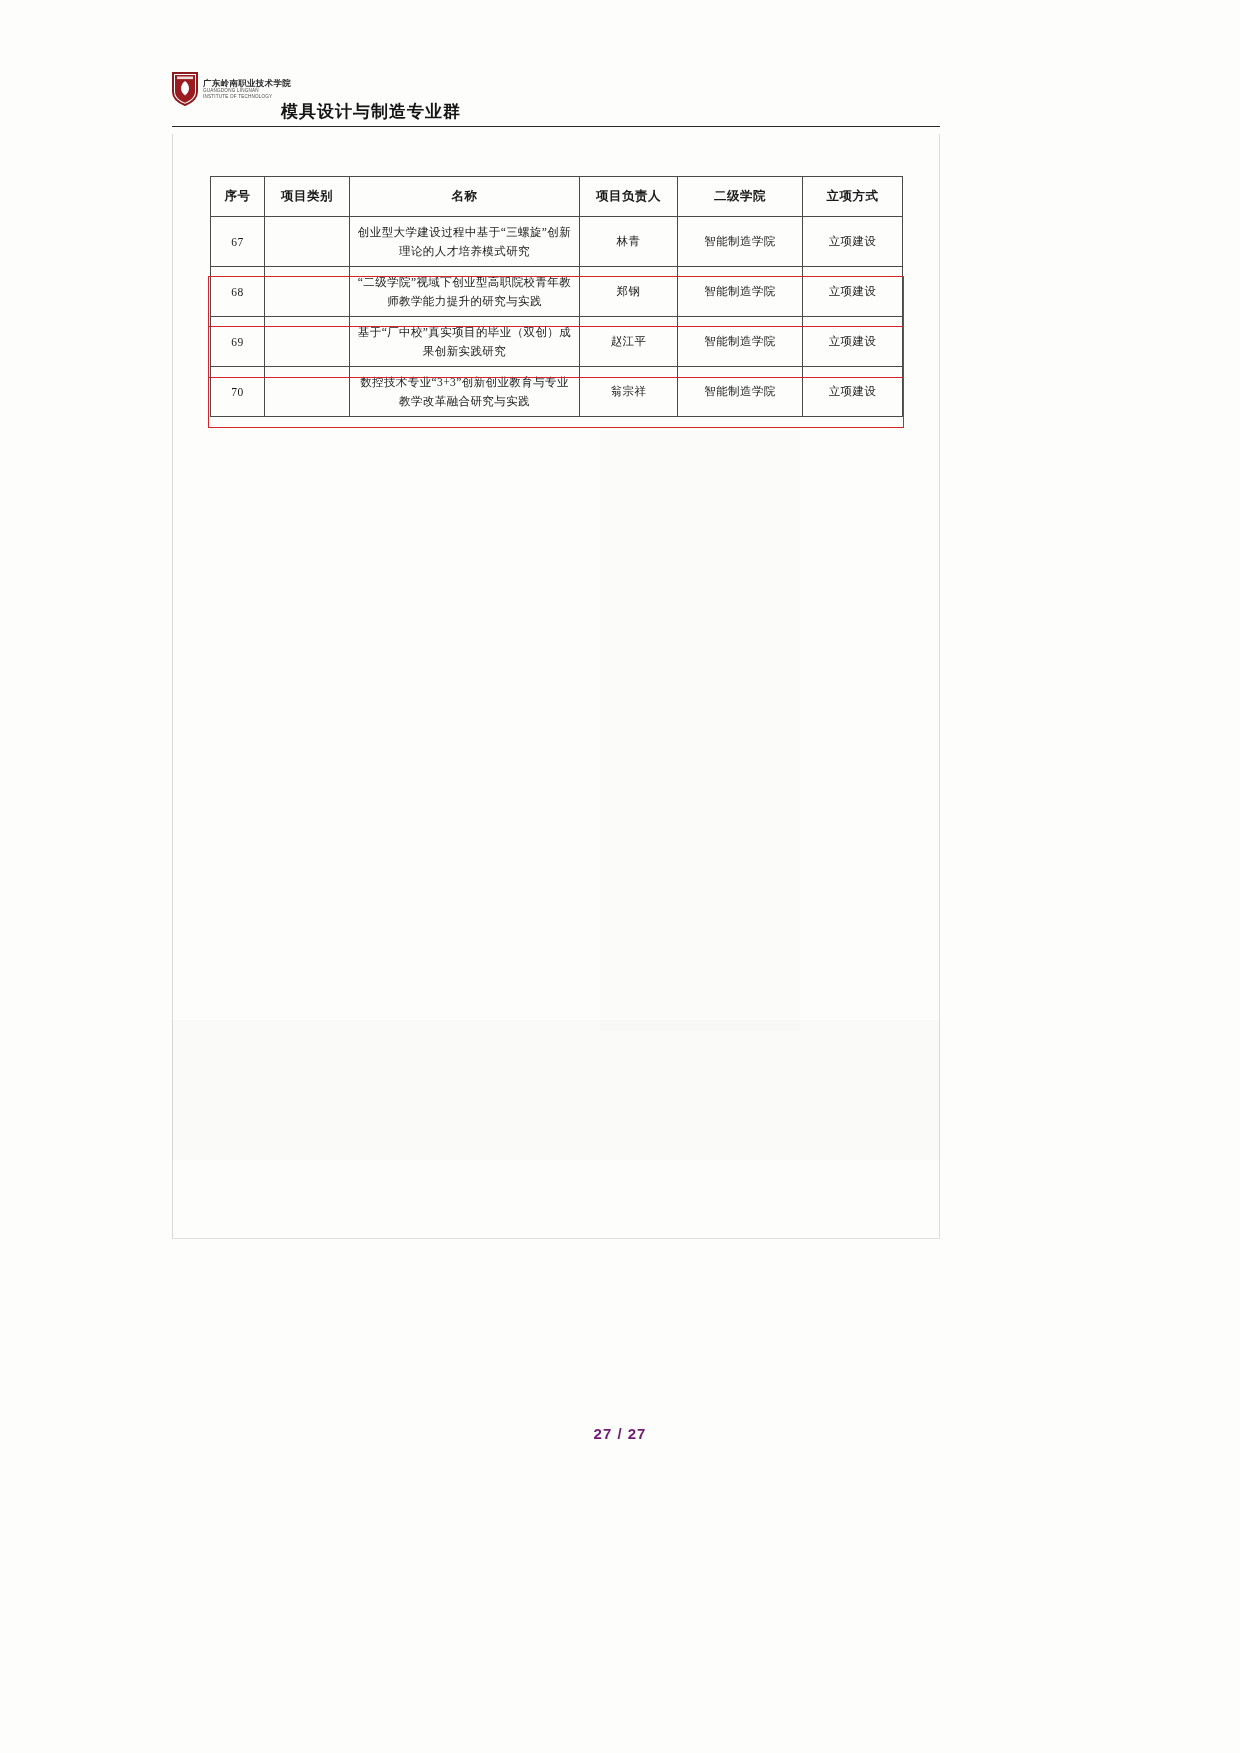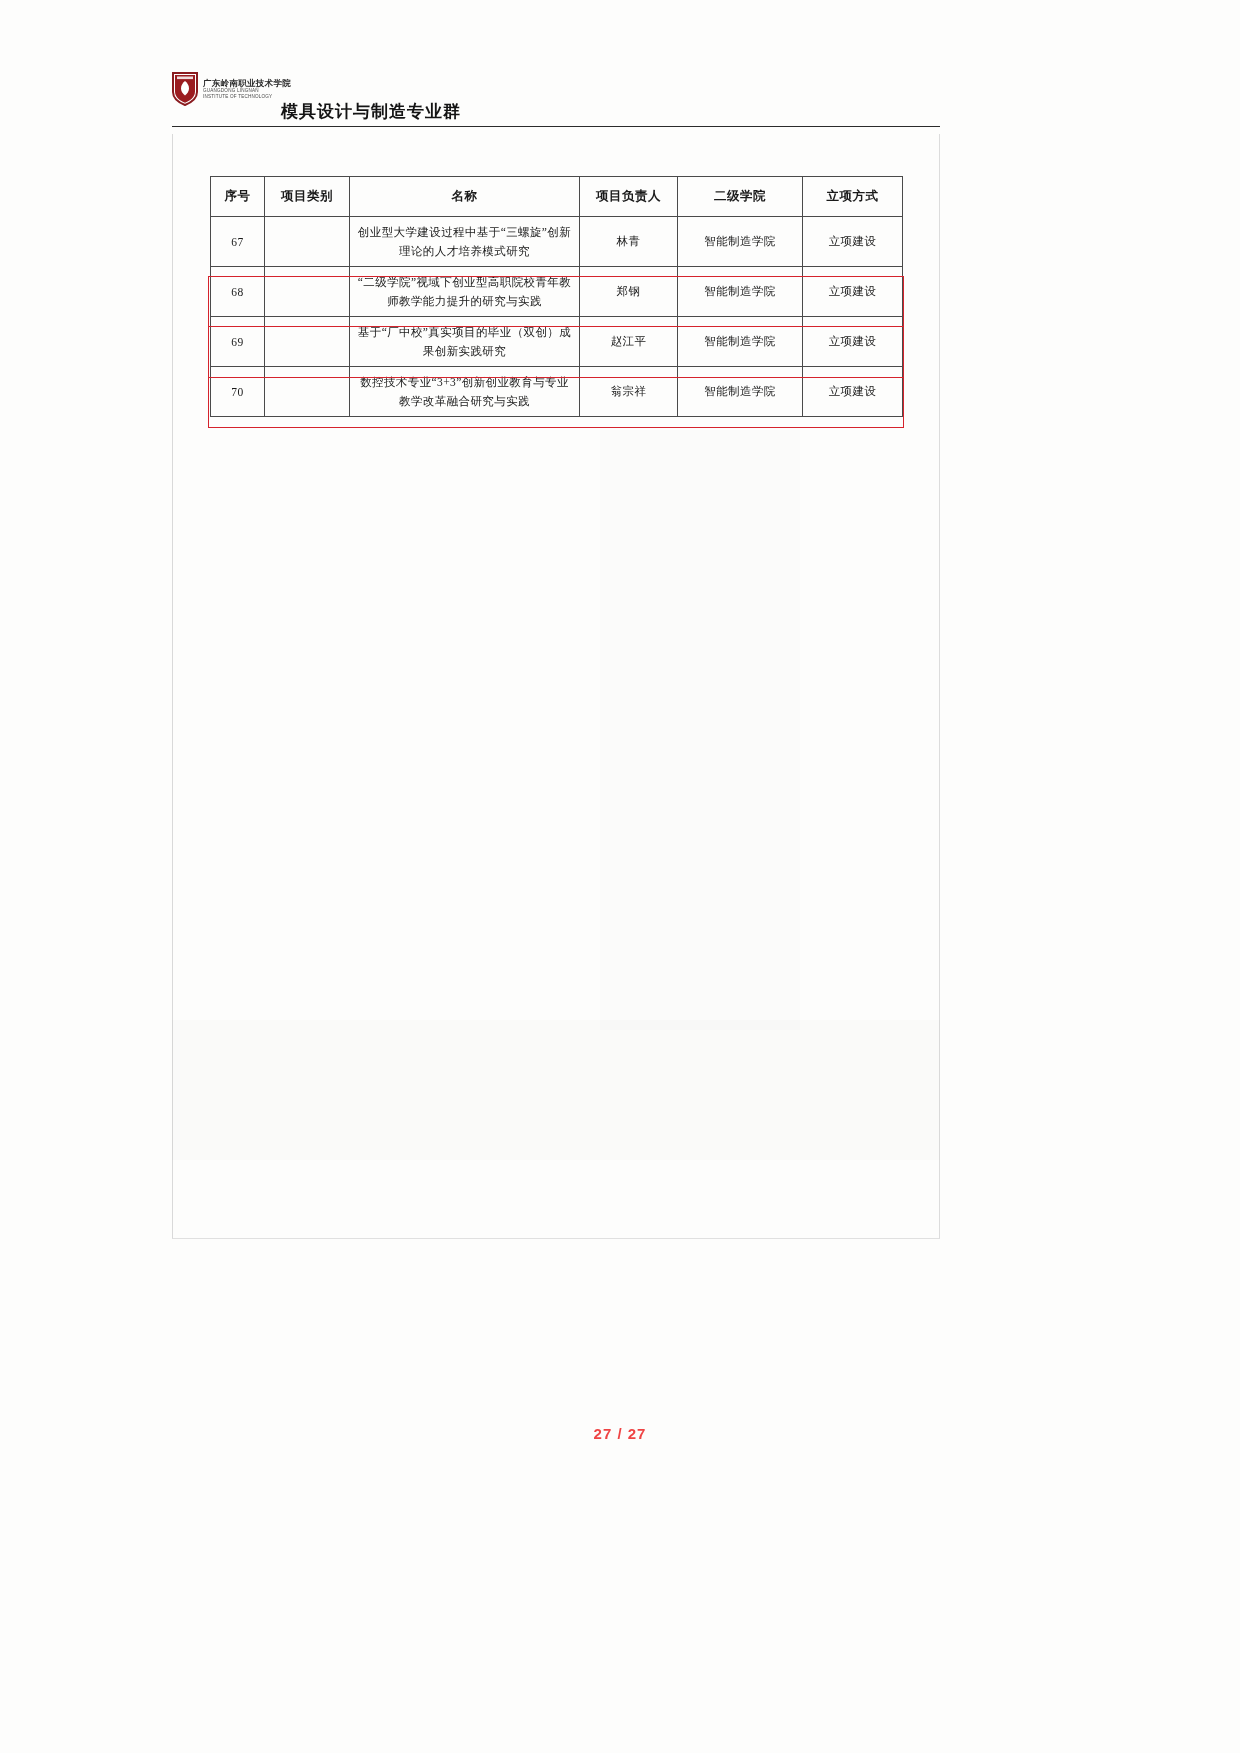--- a/index.html
+++ b/index.html
@@ -169,21 +169,21 @@
   
   .footer {
     position: absolute;
     left: 0;
     top: 1425px;
     width: 1240px;
     text-align: center;
     font-family: "Liberation Sans", sans-serif;
     font-size: 15px;
     font-weight: bold;
-    color: #ef4444;
+    color: #701a75;
     letter-spacing: 1px;
   }
 
   
   .scan-tint-a {
     position: absolute;
     left: 172px;
     top: 1020px;
     width: 768px;
     height: 140px;

